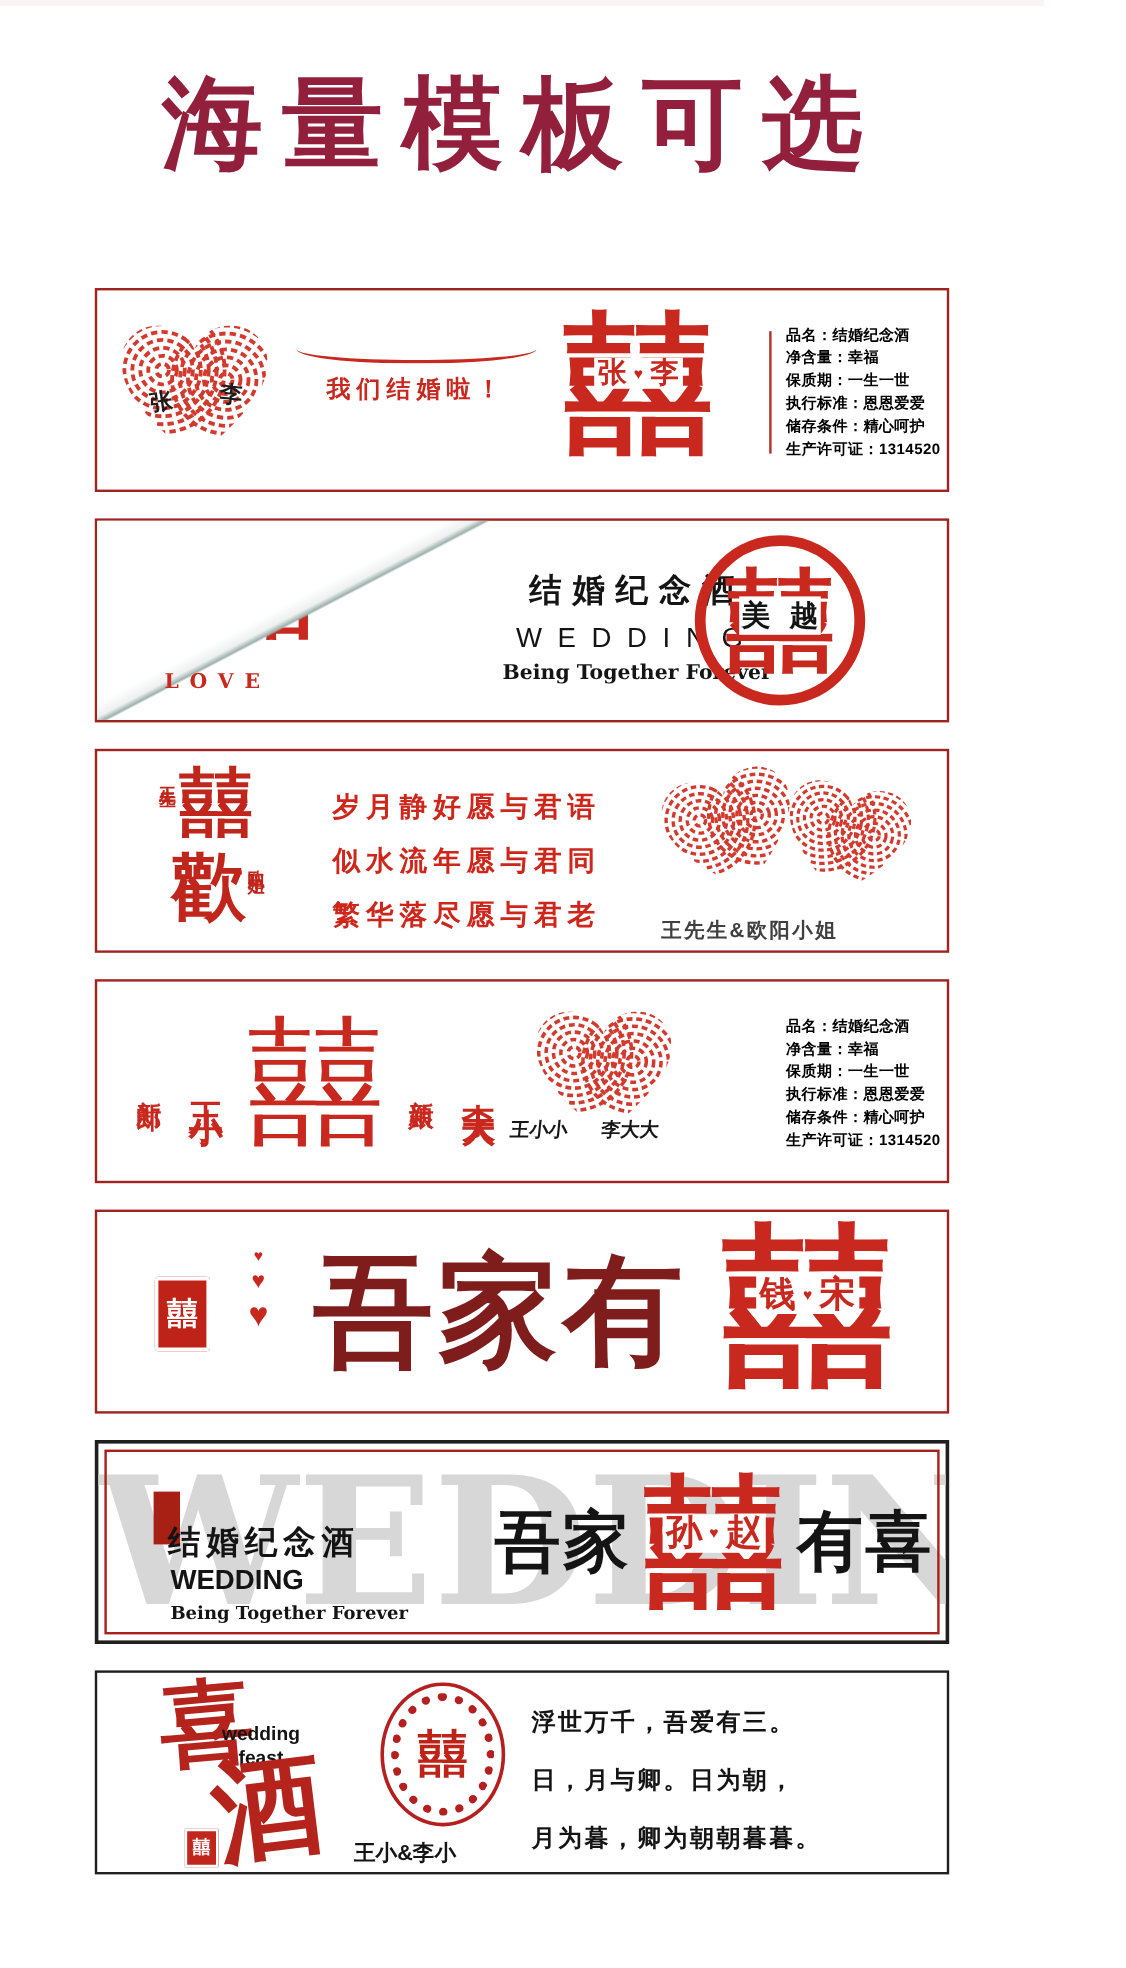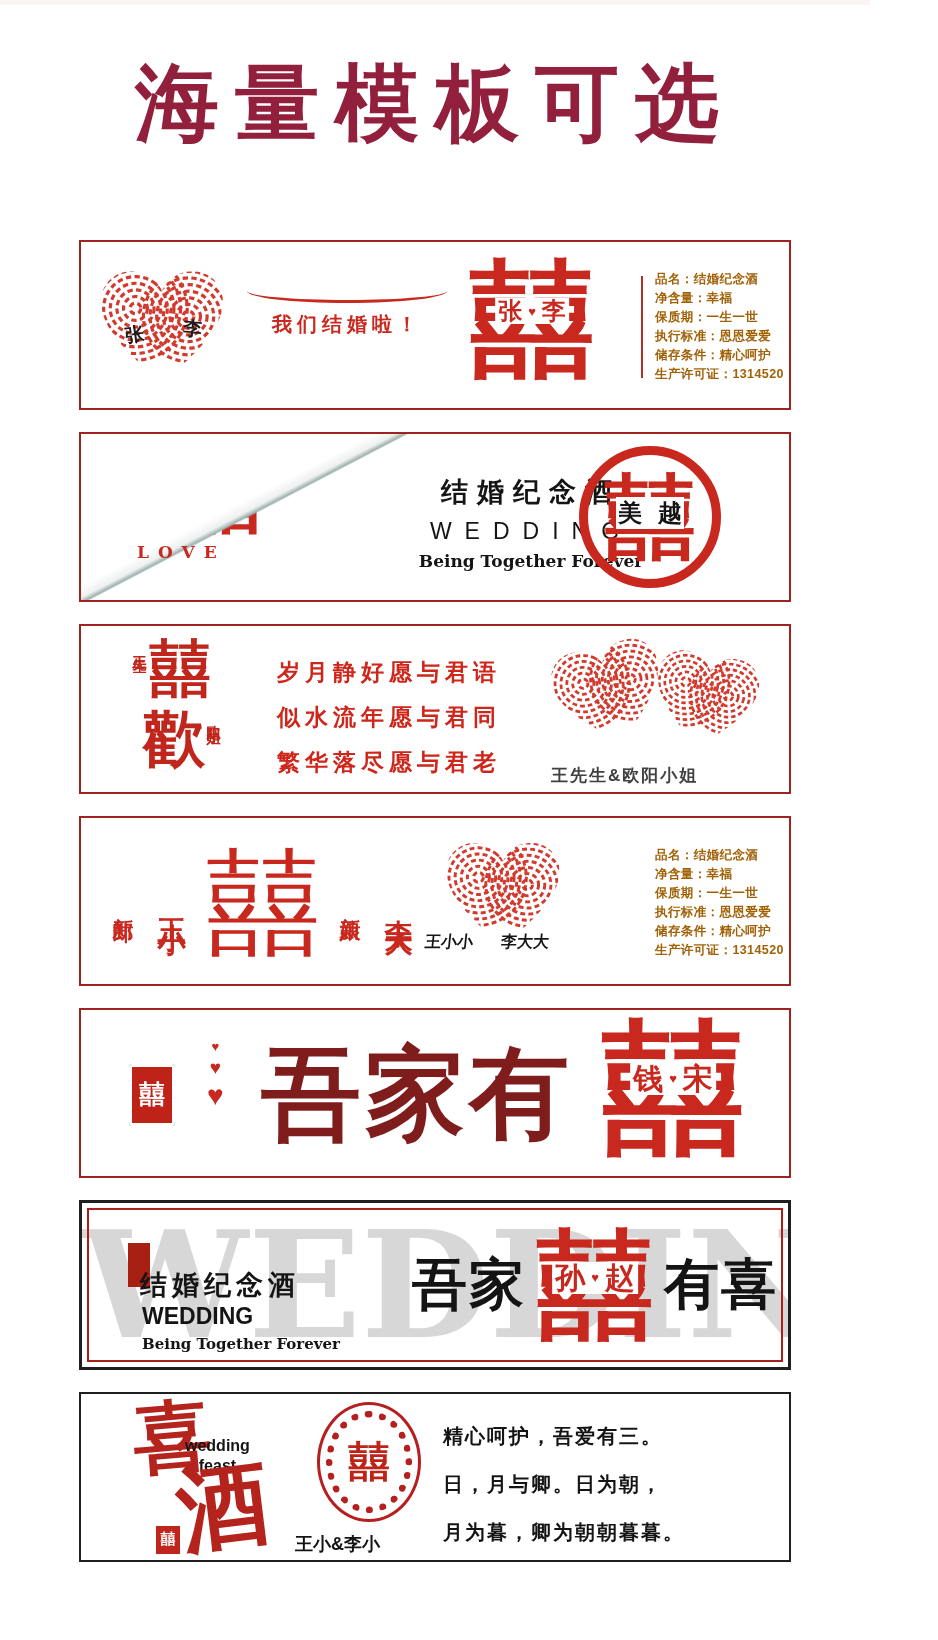--- a/index.html
+++ b/index.html
@@ -8,21 +8,21 @@
   .top-strip{position:absolute;left:0;top:0;width:938px;height:5px;background:#faf4f5;}
   .page-title{margin:55px auto 0;text-align:center;font-family:"DejaVu Serif",serif;
     font-weight:bold;font-size:84px;line-height:1.15;letter-spacing:16px;color:#92203c;}
   .banners{width:712px;margin:88px auto 0;}
   .banner{position:relative;width:712px;height:170px;margin:0 0 22px 0;background:#fff;
     border:2px solid #9e241f;box-sizing:border-box;overflow:hidden;}
   .abs{position:absolute;}
 
   
   .info{list-style:none;margin:0;padding:0;font-size:12.5px;line-height:19px;
-    font-weight:bold;color:#a16207;letter-spacing:0.4px;white-space:nowrap;}
+    font-weight:bold;color:#000000;letter-spacing:0.4px;white-space:nowrap;}
   .xi-stack{line-height:1;color:#c8281e;font-weight:bold;font-family:"DejaVu Serif",serif;}
   .xi-char{display:block;line-height:1;}
   .xi-band{position:absolute;left:50%;top:44%;transform:translate(-50%,-50%);
     background:#fff;padding:1px 3px;white-space:nowrap;display:flex;gap:6px;
     align-items:center;font-family:"Liberation Sans",sans-serif;}
   .fp{display:block;}
   .vtext{writing-mode:vertical-rl;text-orientation:upright;}
 
   
   .b1-heart{left:12px;top:24px;width:138px;height:122px;}
@@ -38,21 +38,21 @@
   .b1-band{font-size:24px;font-weight:bold;color:#c8281e;}
   .xi-hrt{font-size:13px;color:#c8281e;}
   .b1-divider{left:560px;top:34px;width:2px;height:102px;background:#b23127;}
   .b1-info{left:574px;top:28px;}
 
   
   .b2-curl{left:-2px;top:-2px;width:330px;height:172px;z-index:2;
     background:linear-gradient(to bottom right,#ffffff 45%,#eef1f0 48.5%,#9db1ae 50%,rgba(255,255,255,0) 50.6%);}
   .b2-xi{left:96px;top:16px;font-size:86px;line-height:1;color:#c8281e;font-weight:bold;z-index:1;
     font-family:"DejaVu Serif",serif;}
-  .b2-love{left:56px;top:108px;font-size:17px;font-weight:bold;letter-spacing:9px;color:#c8281e;
+  .b2-love{left:56px;top:124px;font-size:17px;font-weight:bold;letter-spacing:9px;color:#c8281e;
     font-family:"DejaVu Serif",serif;z-index:3;}
   .b2-center{left:300px;top:40px;width:300px;text-align:center;z-index:1;}
   .b2-cn{font-size:27px;font-weight:bold;color:#141414;letter-spacing:9px;}
   .b2-en{margin-top:8px;font-size:23px;color:#141414;letter-spacing:13px;}
   .b2-tag{margin-top:6px;font-size:17px;font-weight:bold;color:#141414;font-family:"DejaVu Serif",serif;}
   .b2-stamp{left:498px;top:12px;width:142px;height:142px;border:9px solid #c8281e;border-radius:50%;
     box-sizing:border-box;z-index:1;}
   .b2-stamp-xi{position:absolute;left:50%;top:50%;transform:translate(-50%,-50%);
     font-size:92px;line-height:1;color:#c8281e;font-weight:bold;font-family:"DejaVu Serif",serif;}
   .b2-stamp-names{position:absolute;left:50%;top:47%;transform:translate(-50%,-50%);
@@ -319,20 +319,20 @@
       </div>
       <div class="abs b7-jiu">酒</div>
       <div class="abs b7-seal">囍</div>
       <div class="abs b7-medallion">
         <div class="b7-ring">
           <span class="b7-medxi">囍</span>
         </div>
       </div>
       <div class="abs b7-couple">王小&amp;李小</div>
       <div class="abs b7-poem">
-        <div>精心呵护，吾爱有三。</div>
+        <div>浮世万千，吾爱有三。</div>
         <div>日，月与卿。日为朝，</div>
         <div>月为暮，卿为朝朝暮暮。</div>
       </div>
     </section>
 
   </div>
 </div>
 
 </body></html>

